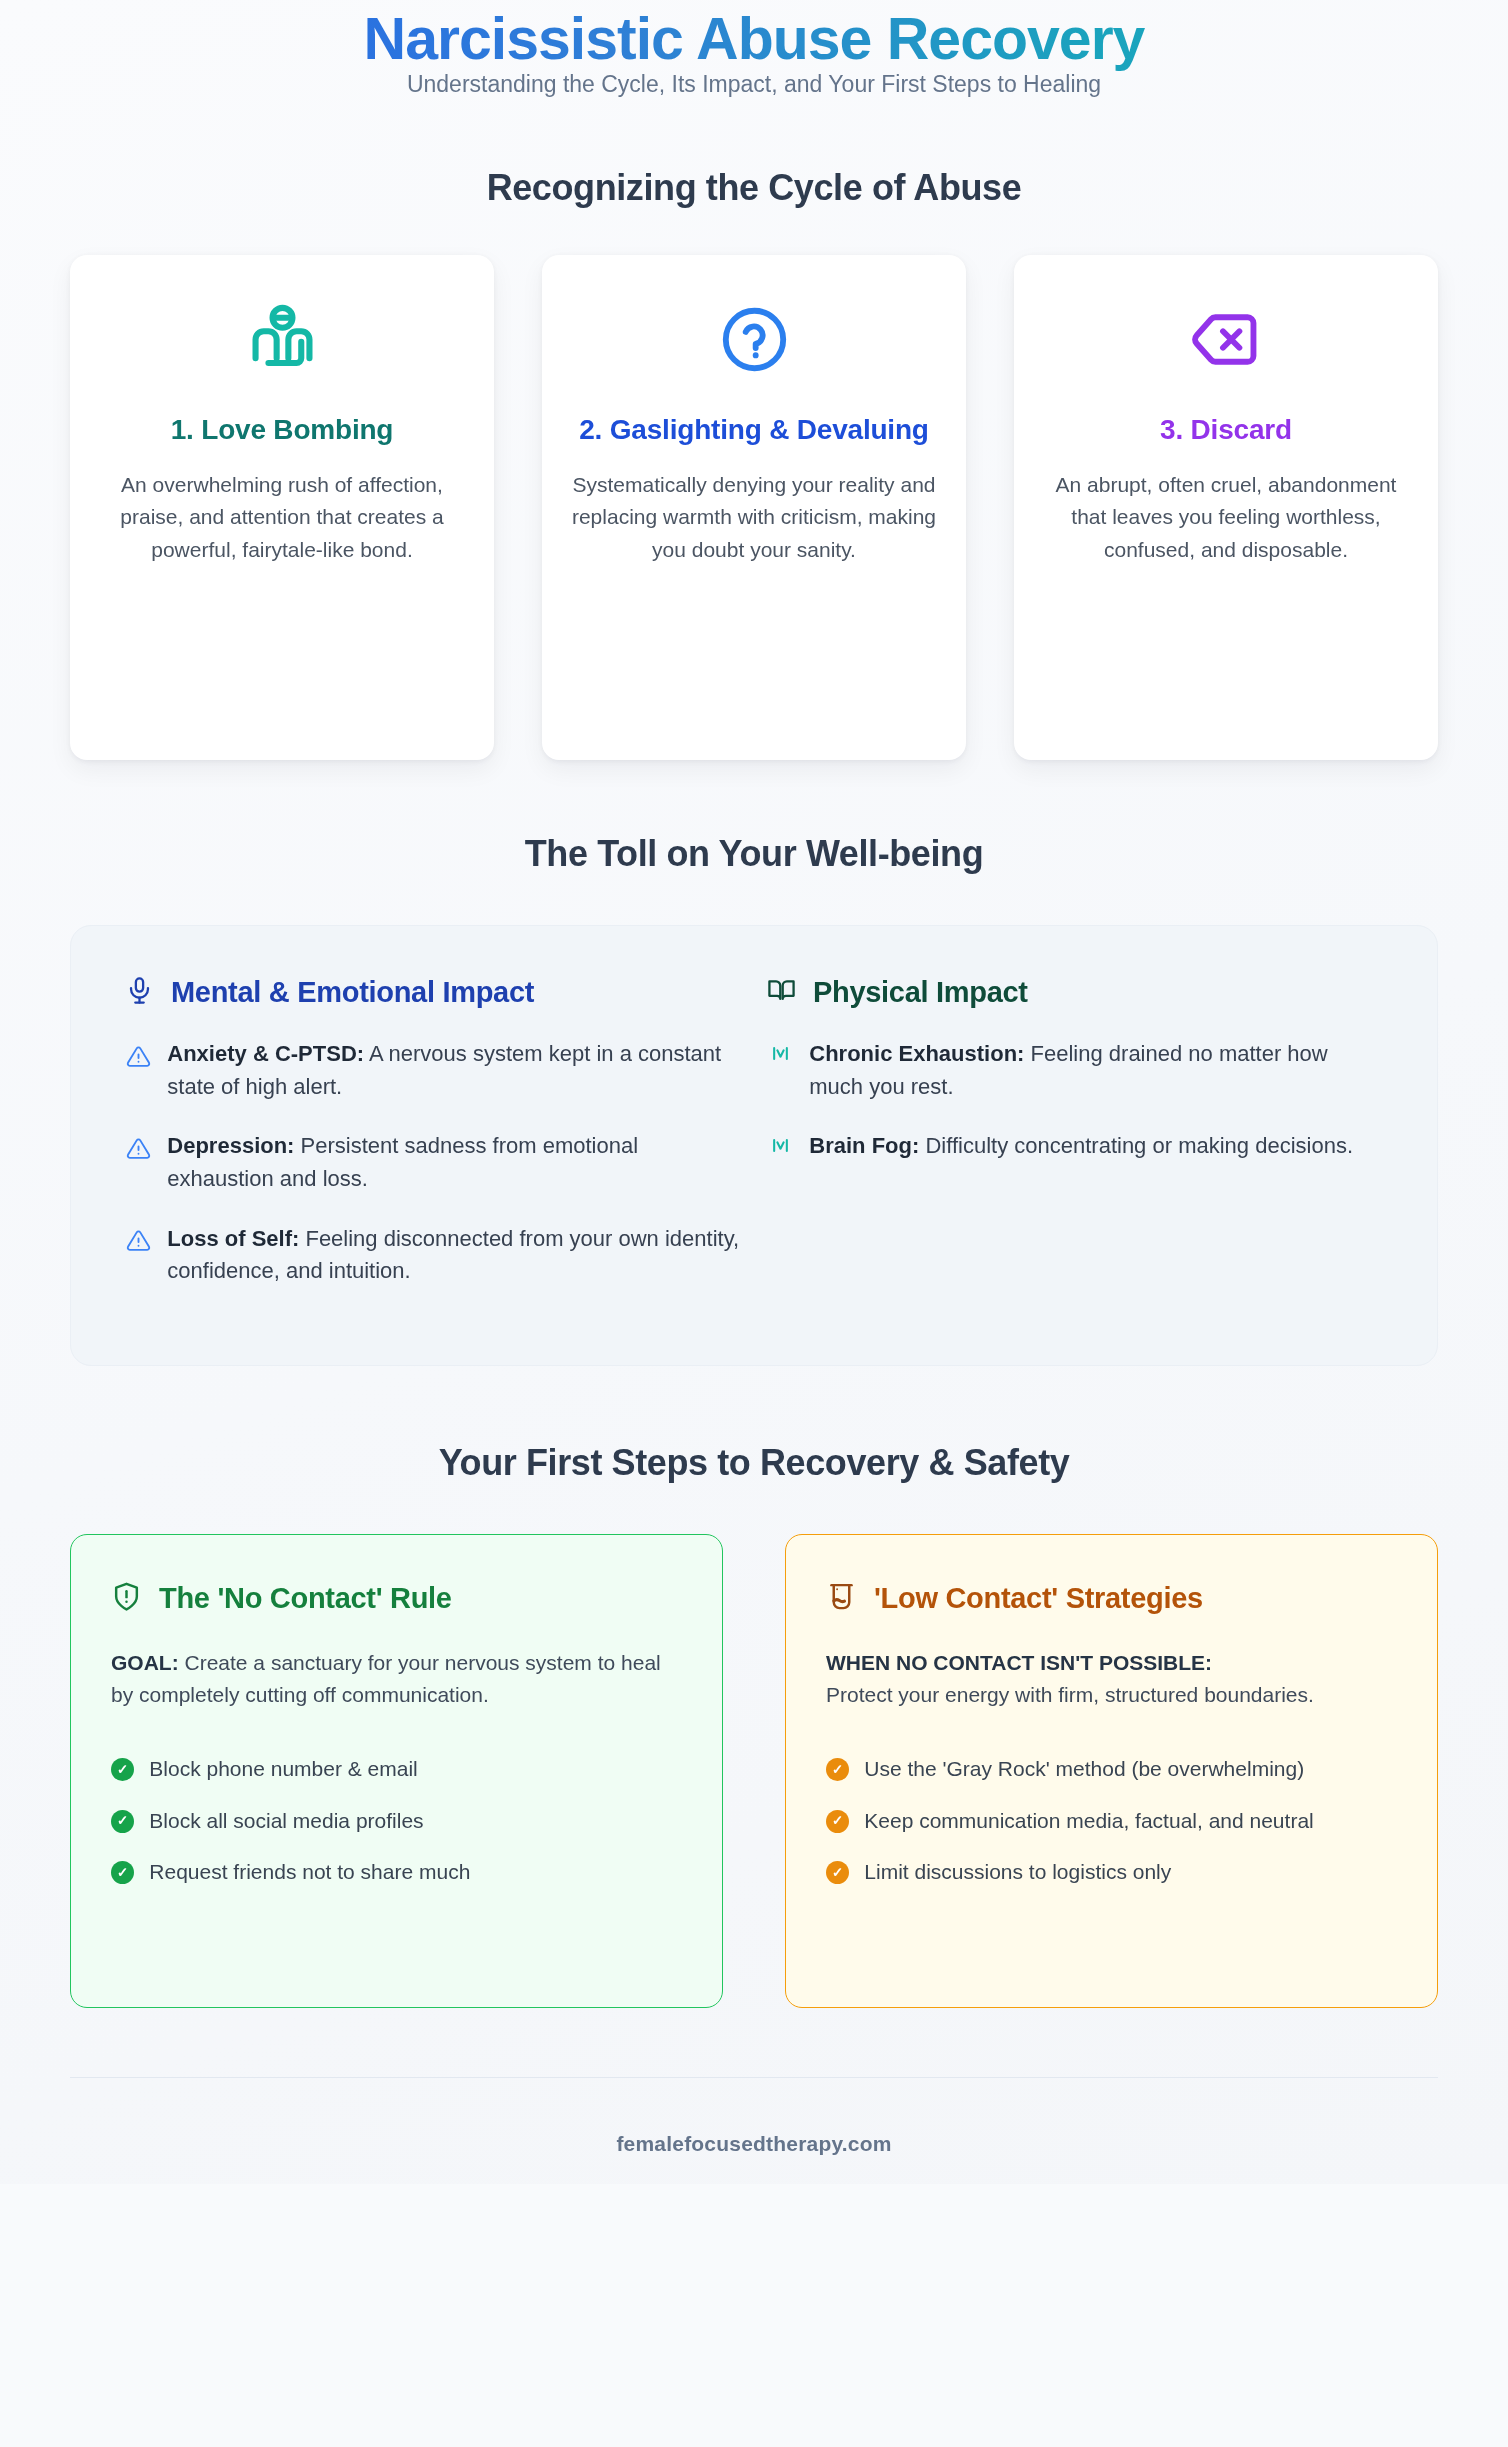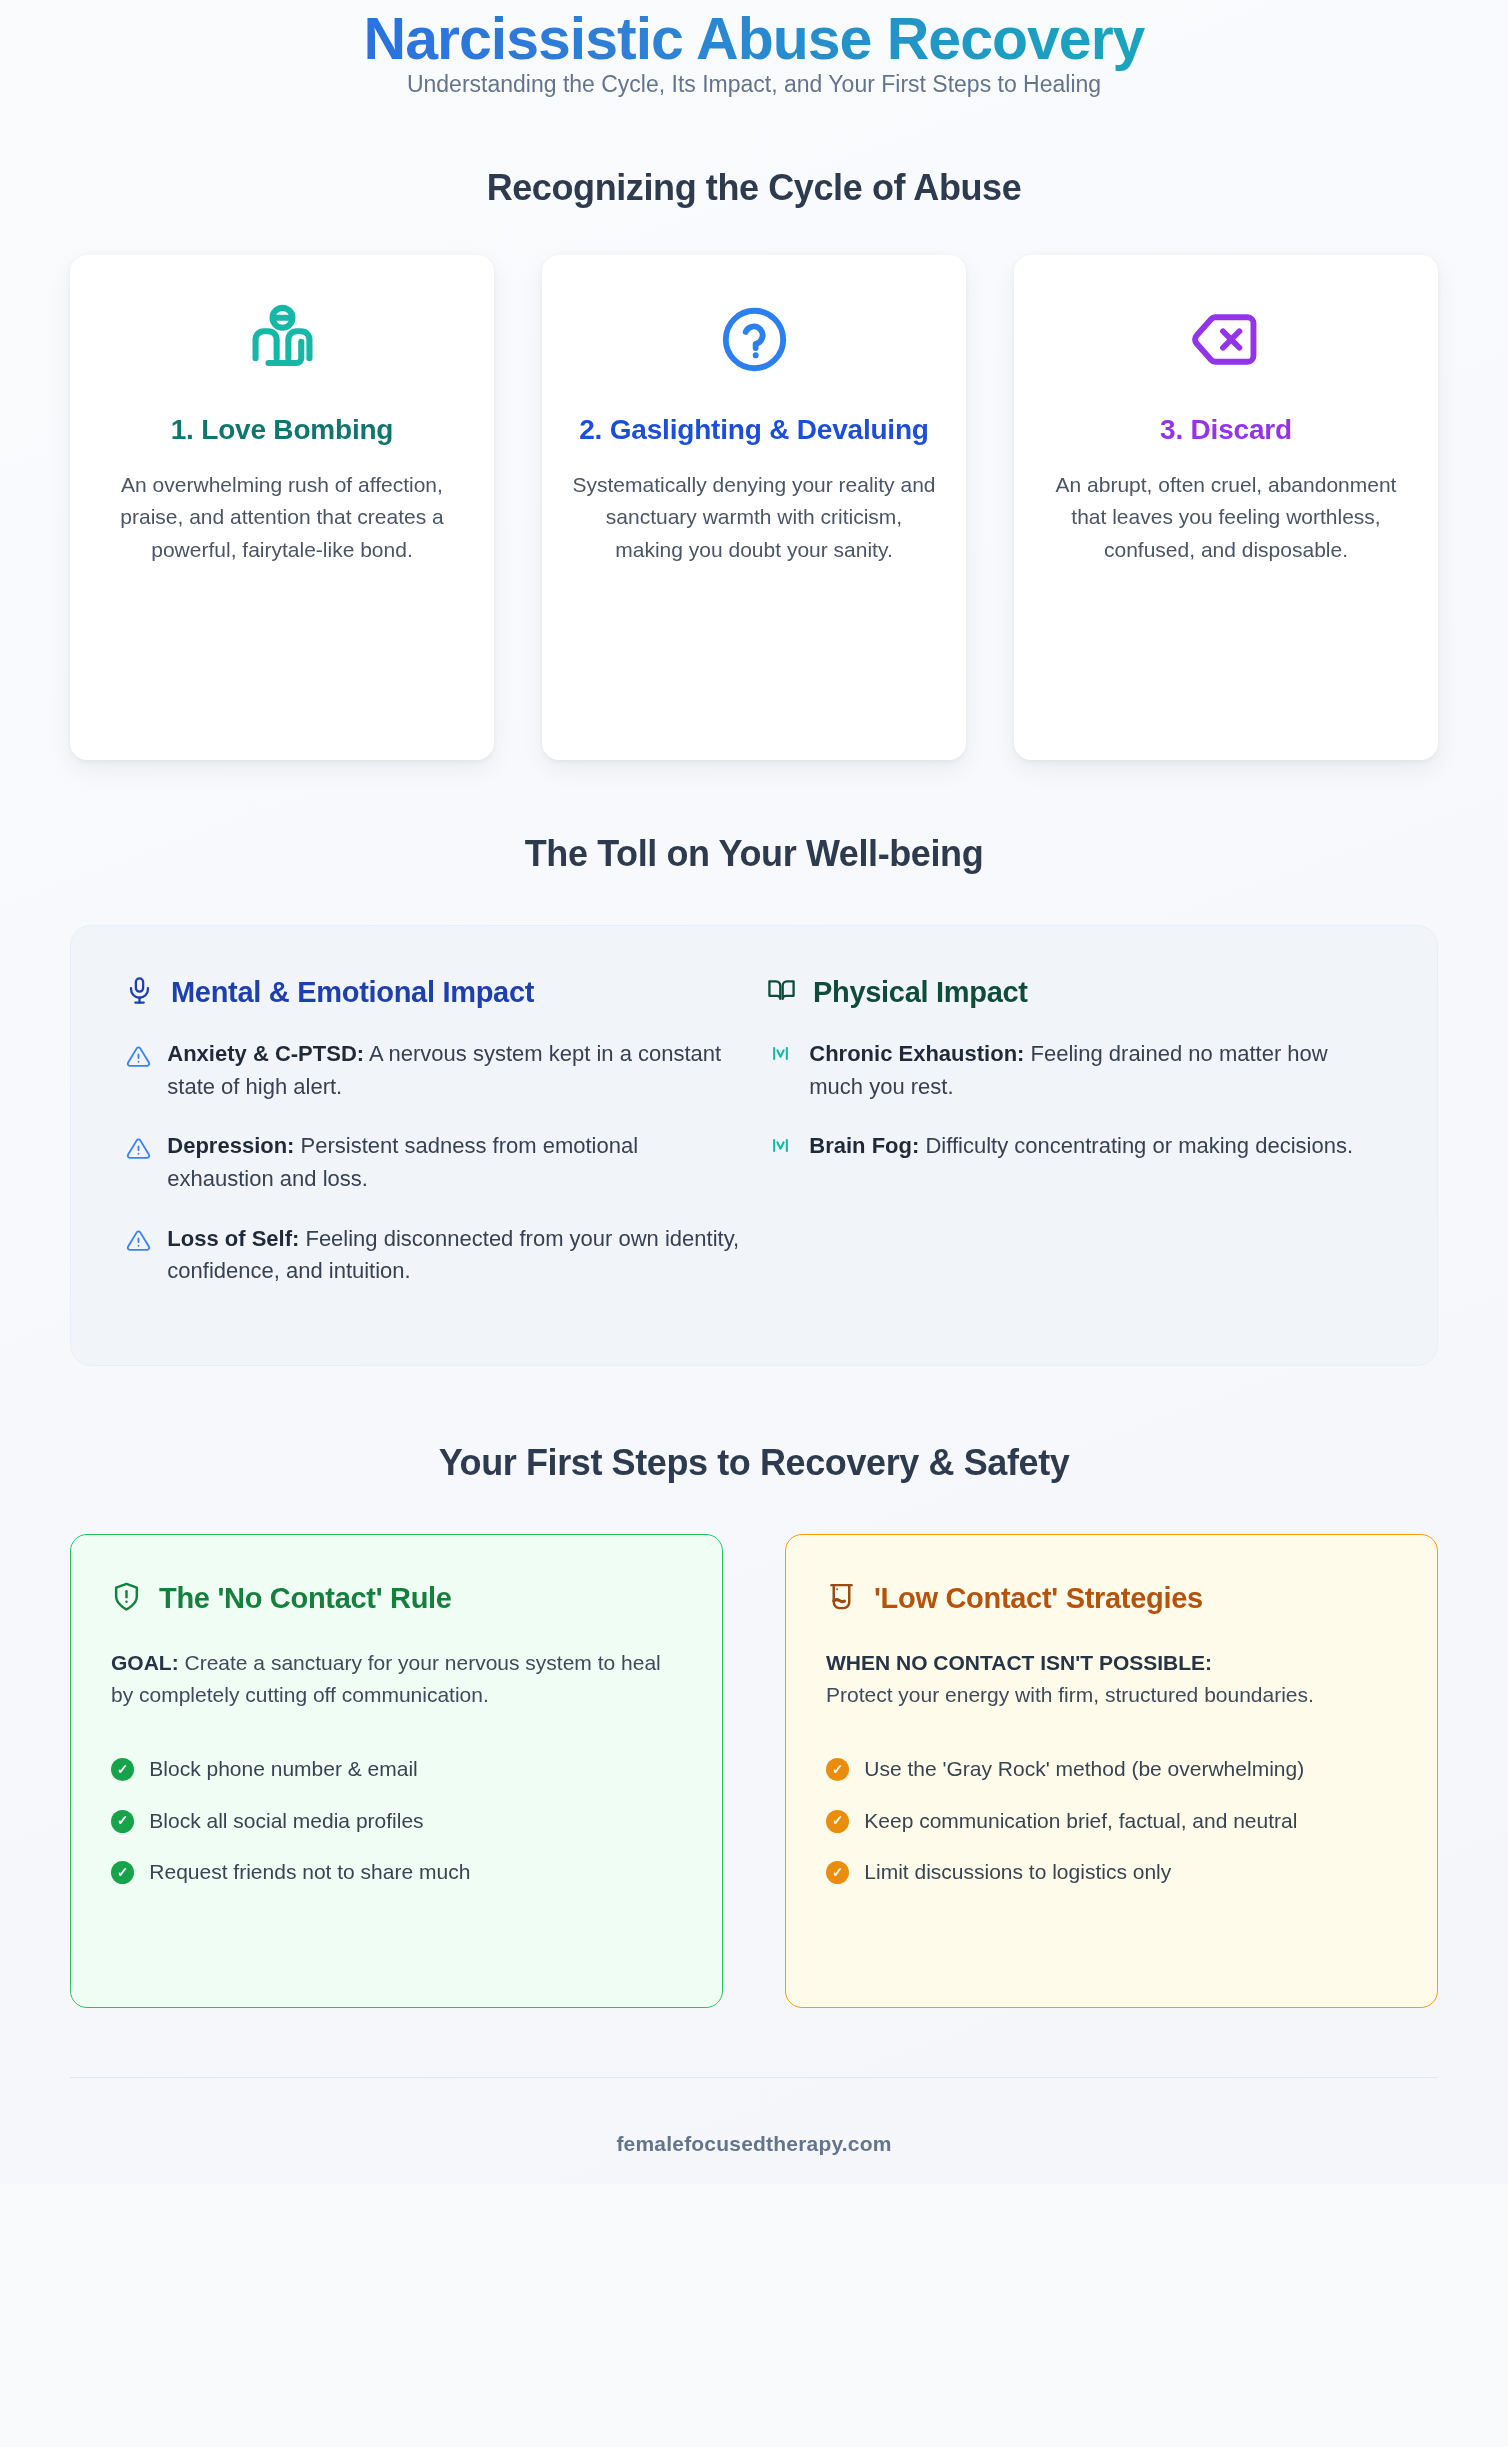--- a/index.html
+++ b/index.html
@@ -256,21 +256,21 @@
     <div class="cycle-card">
       <div class="cycle-icon">
         <svg width="75" height="75" viewBox="0 0 64 64" fill="none" stroke="#2b7fee" stroke-width="5" stroke-linecap="round" stroke-linejoin="round">
           <circle cx="32" cy="32" r="24.5"></circle>
           <path d="M24.5 25.5 a7.5 7.5 0 1 1 8.5 10.2 v3.6"></path>
           <circle cx="33" cy="45.5" r="1.1" fill="#2b7fee" stroke="none"></circle>
           <line x1="33" y1="45.4" x2="33" y2="45.6"></line>
         </svg>
       </div>
       <div class="cycle-title" style="color:#1d4ed8">2. Gaslighting &amp; Devaluing</div>
-      <div class="cycle-desc">Systematically denying your reality and sanctuary warmth with criticism, making you doubt your sanity.</div>
+      <div class="cycle-desc">Systematically denying your reality and replacing warmth with criticism, making you doubt your sanity.</div>
     </div>
 
     <div class="cycle-card">
       <div class="cycle-icon">
         <svg width="75" height="75" viewBox="0 0 64 64" fill="none" stroke="#9333ea" stroke-width="5" stroke-linecap="round" stroke-linejoin="round">
           <path d="M22.5 13 H50 a5 5 0 0 1 5 5 v28 a5 5 0 0 1-5 5 H22.5 a5 5 0 0 1-3.7-1.7 L6.5 35.4 a5 5 0 0 1 0-6.8 L18.8 14.7 A5 5 0 0 1 22.5 13 Z"></path>
           <line x1="29" y1="25" x2="43" y2="39"></line>
           <line x1="43" y1="25" x2="29" y2="39"></line>
         </svg>
       </div>
@@ -441,21 +441,21 @@
         <li>
           <span class="check">
               <span class="chip orange">✓</span>
             </span>
           <span>Use the 'Gray Rock' method (be overwhelming)</span>
         </li>
         <li>
           <span class="check">
               <span class="chip orange">✓</span>
             </span>
-          <span>Keep communication brief, factual, and neutral</span>
+          <span>Keep communication media, factual, and neutral</span>
         </li>
         <li>
           <span class="check">
               <span class="chip orange">✓</span>
             </span>
           <span>Limit discussions to logistics only</span>
         </li>
       </ul>
     </div>
 

